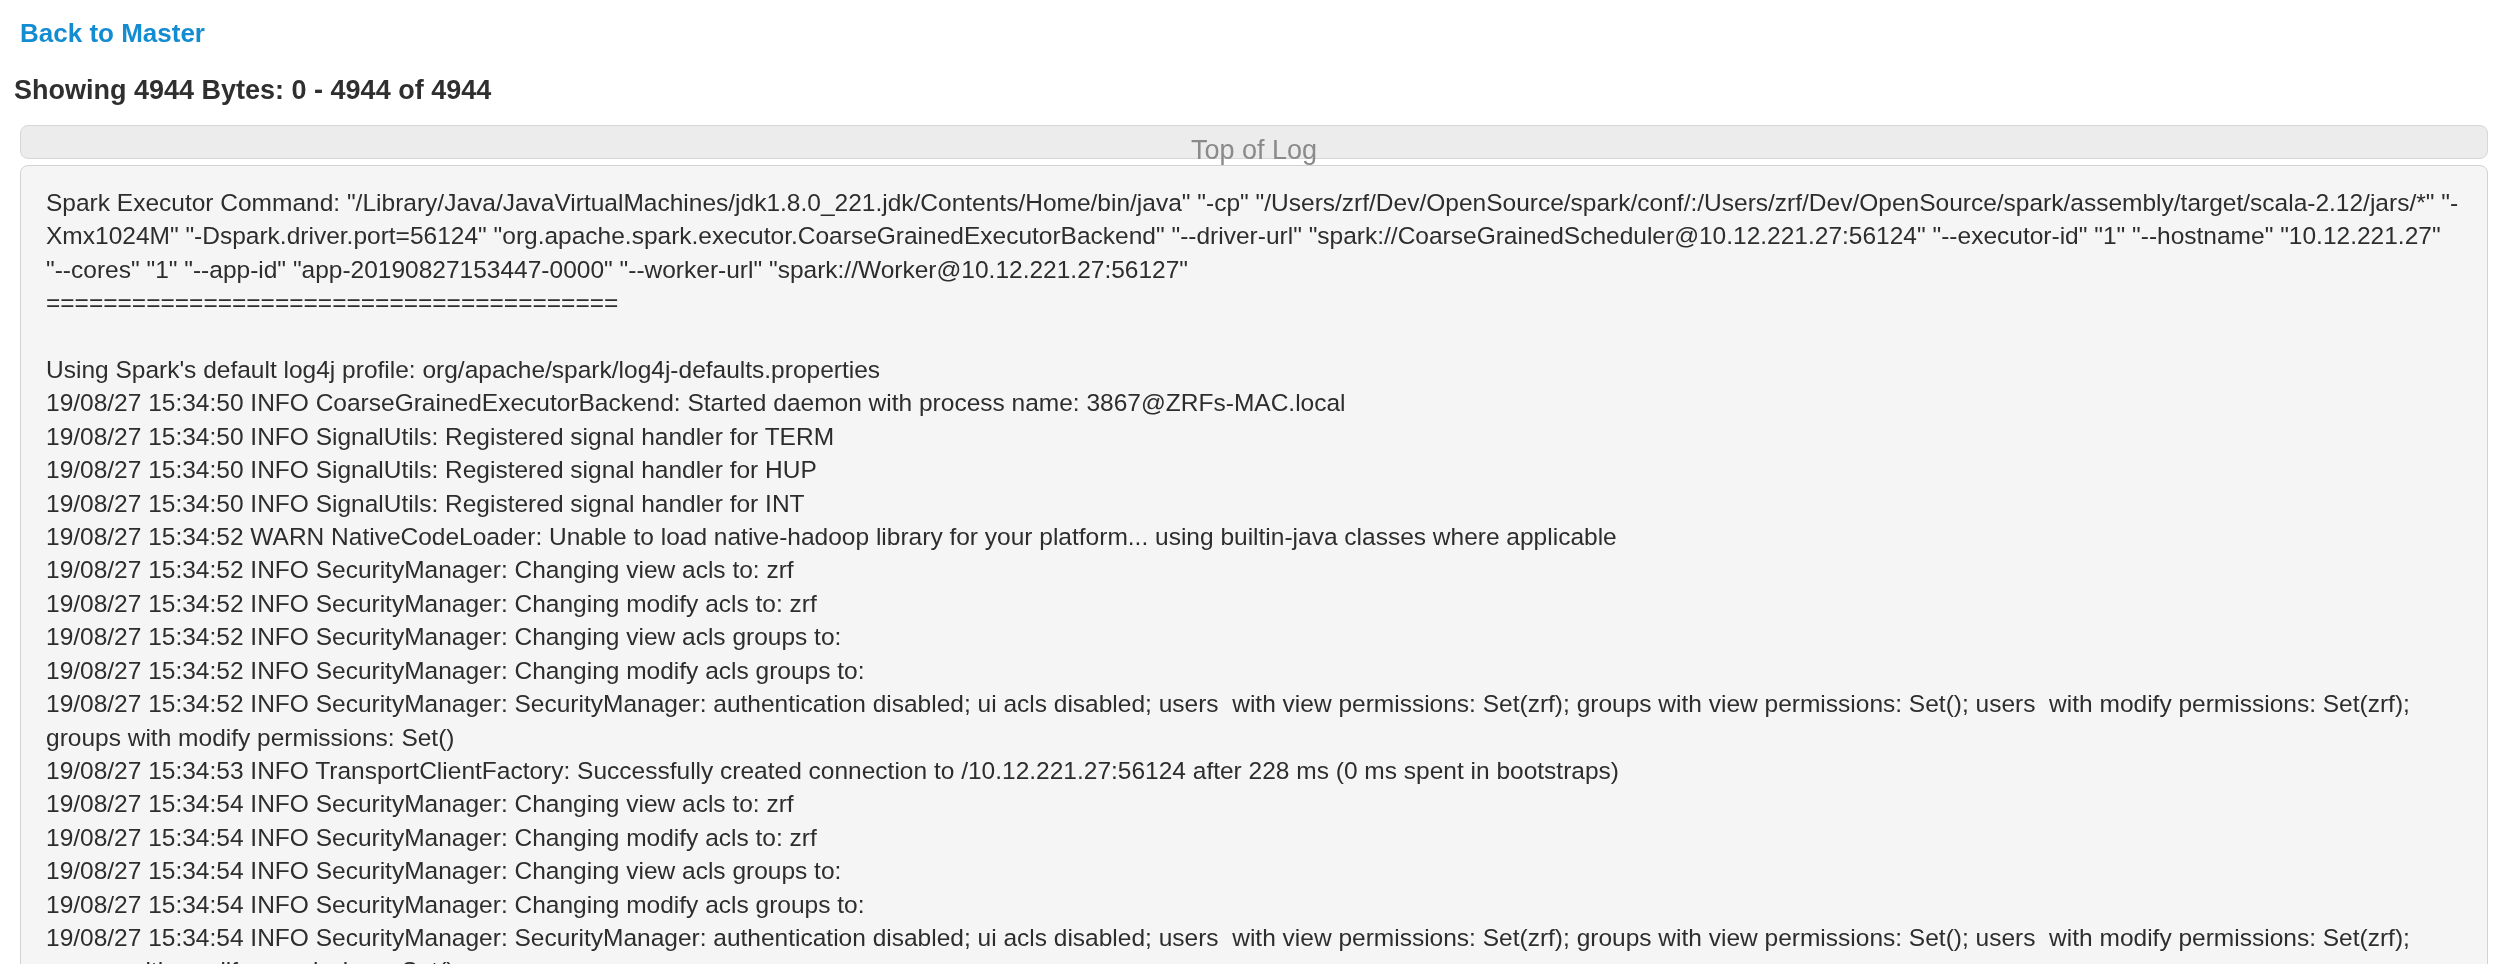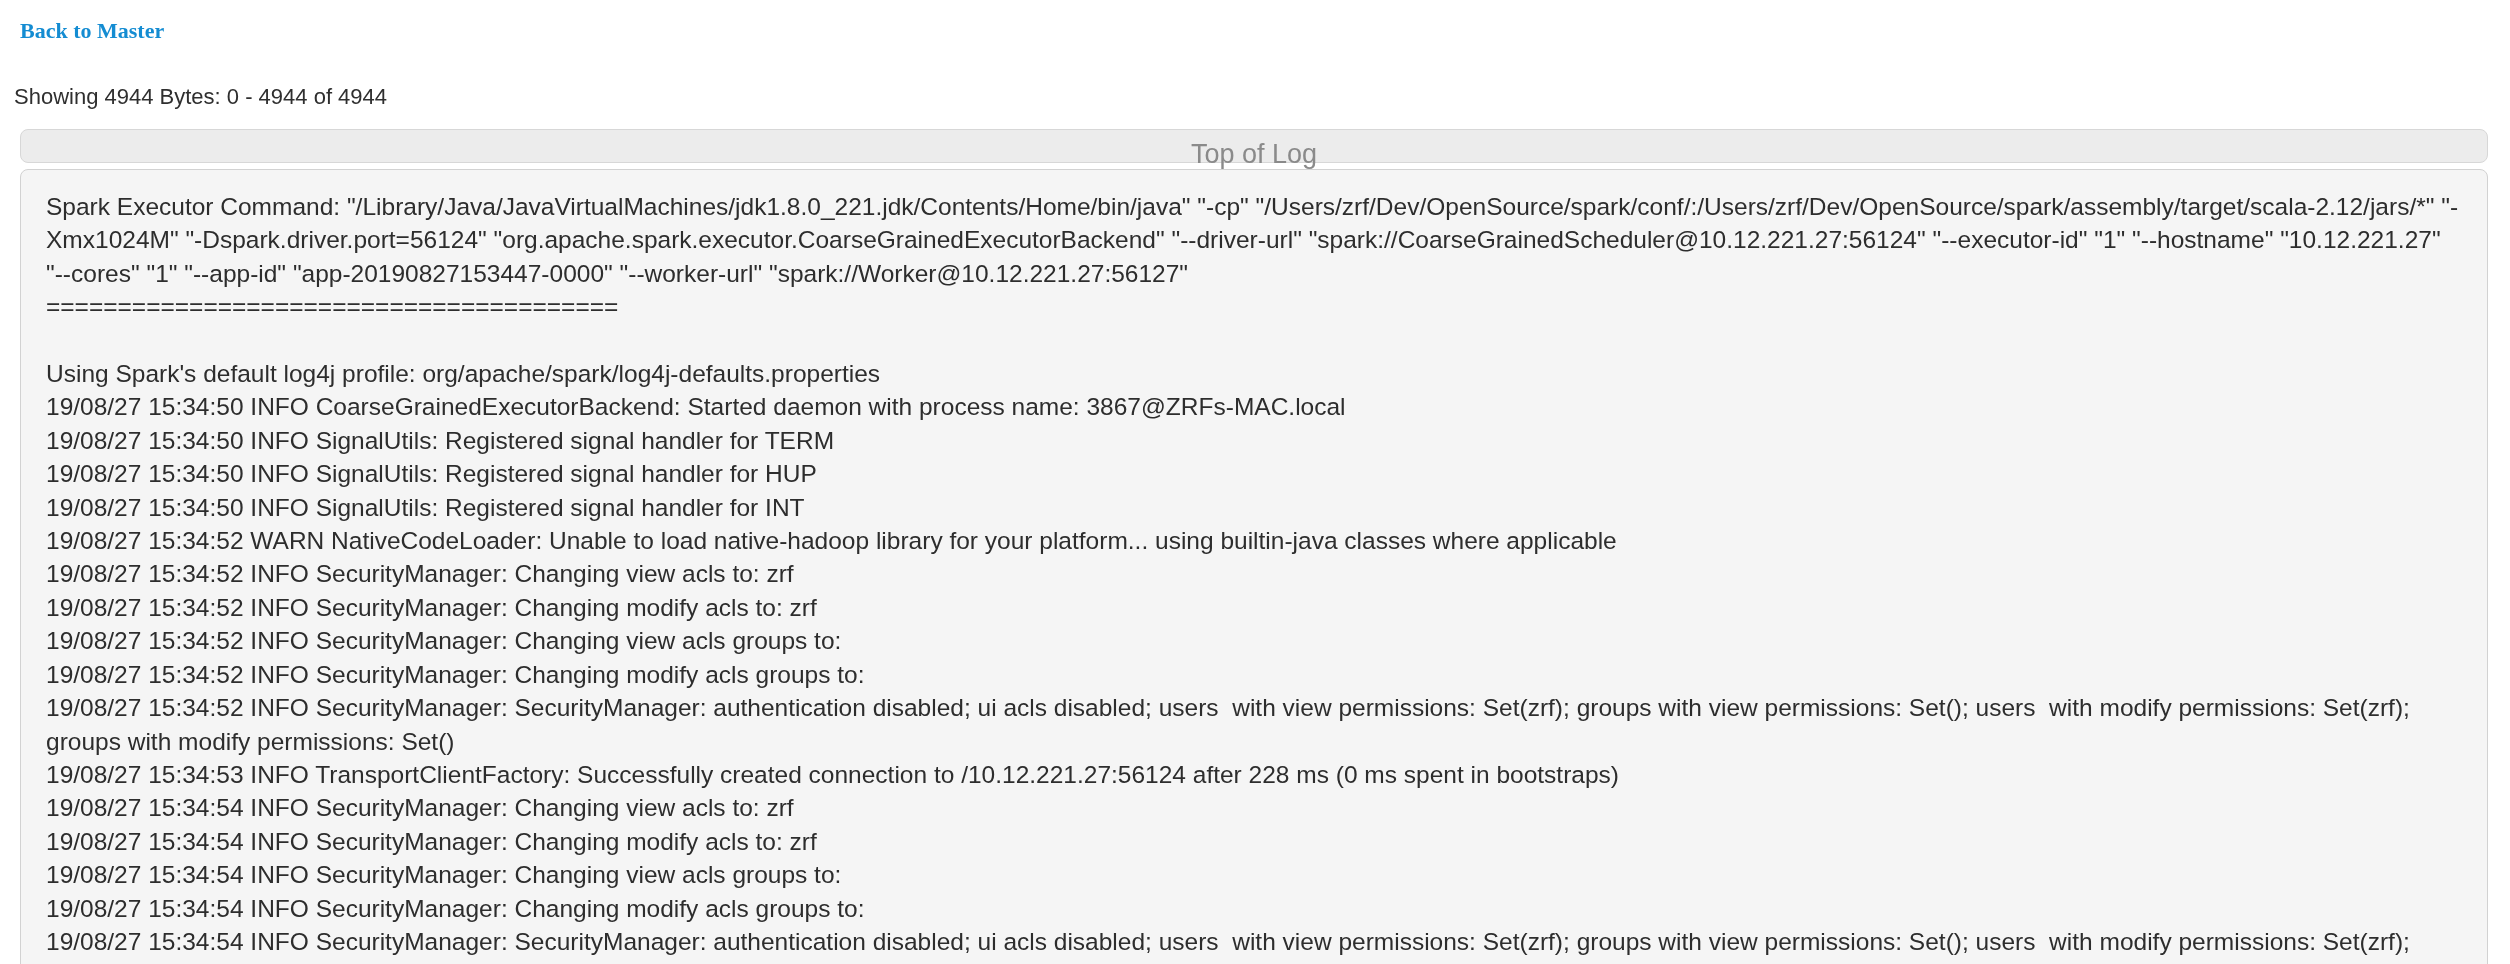--- a/index.html
+++ b/index.html
@@ -13,31 +13,31 @@
   .page {
     width: 2510px;
     padding: 14px 22px 0 20px;
   }
   .back-link-row {
     margin: 0;
     padding: 4px 0 0 0;
   }
   .back-link {
     color: var(--link-blue, #148cd2);
-    font-size: 22px;
+    font-size: 26px;
     font-weight: 600;
     text-decoration: none;
     cursor: pointer;
-    font-family: Liberation Serif, serif;
   }
   .byte-range {
-    margin-top: 40px;
+    margin-top: 26px;
     margin-left: -6px;
-    font-size: 22px;
+    font-size: 27px;
     color: var(--body-text, #2f2f2f);
+    font-weight: bold;
   }
   .log-top-bar {
     display: block;
     width: 100%;
     height: 34px;
     margin-top: 19px;
     background: var(--header-bar-bg, #ececec);
     border: 1px solid var(--header-bar-border, #d7d7d7);
     border-radius: 8px;
     color: var(--header-bar-text, #8a8a8a);

